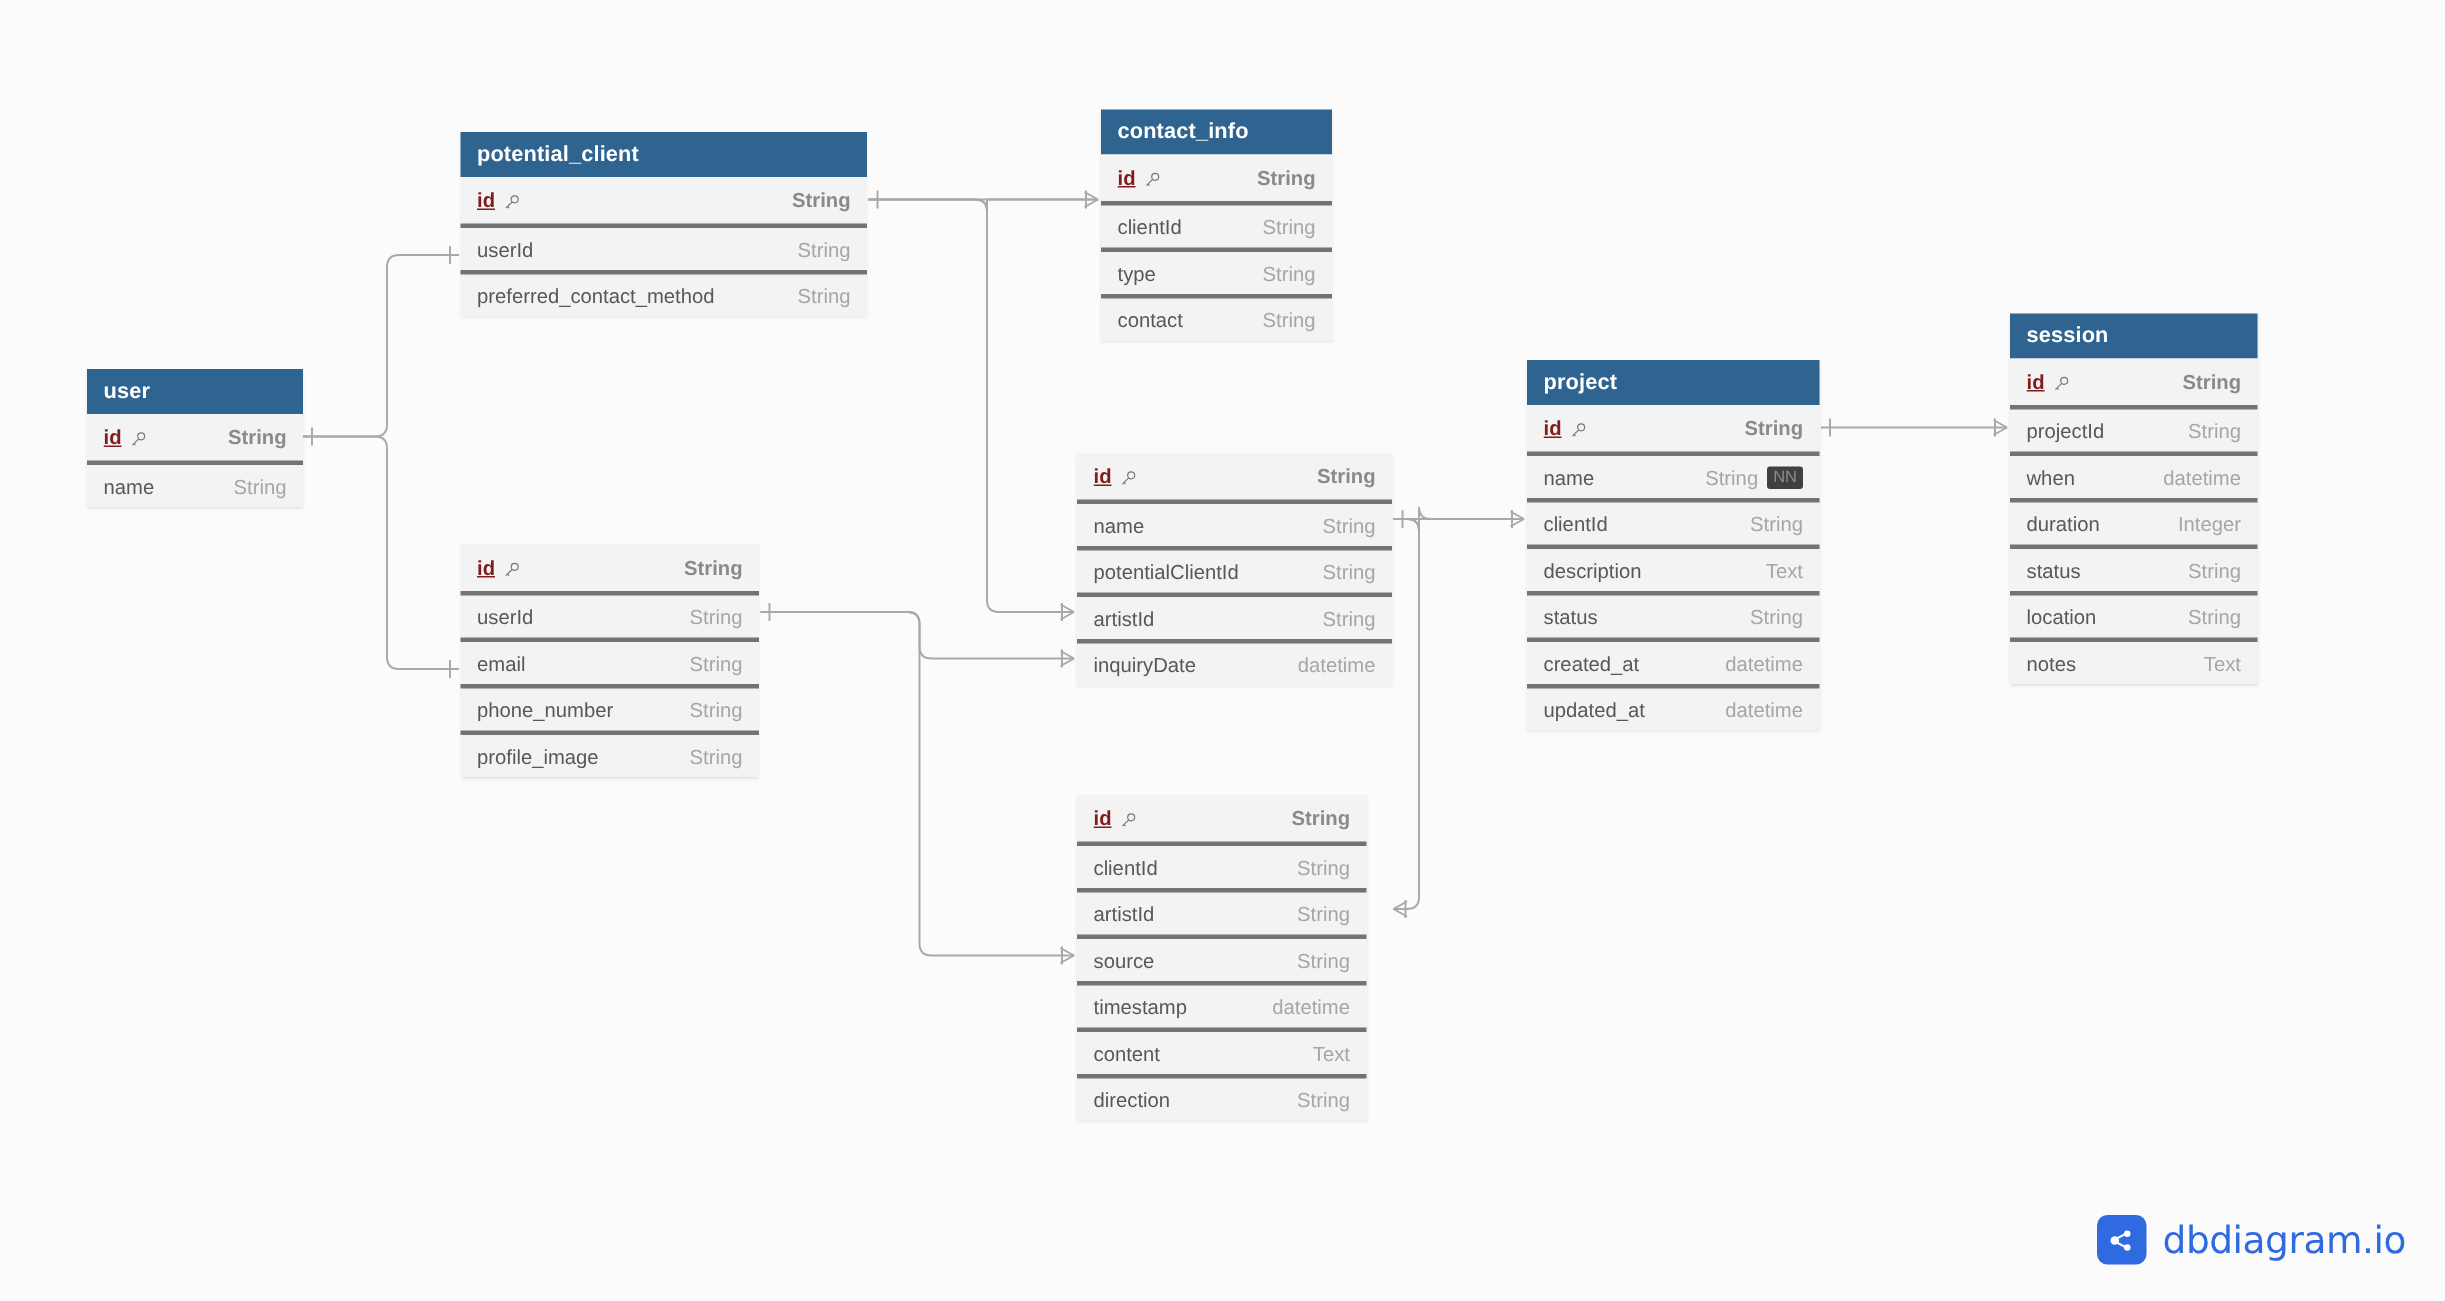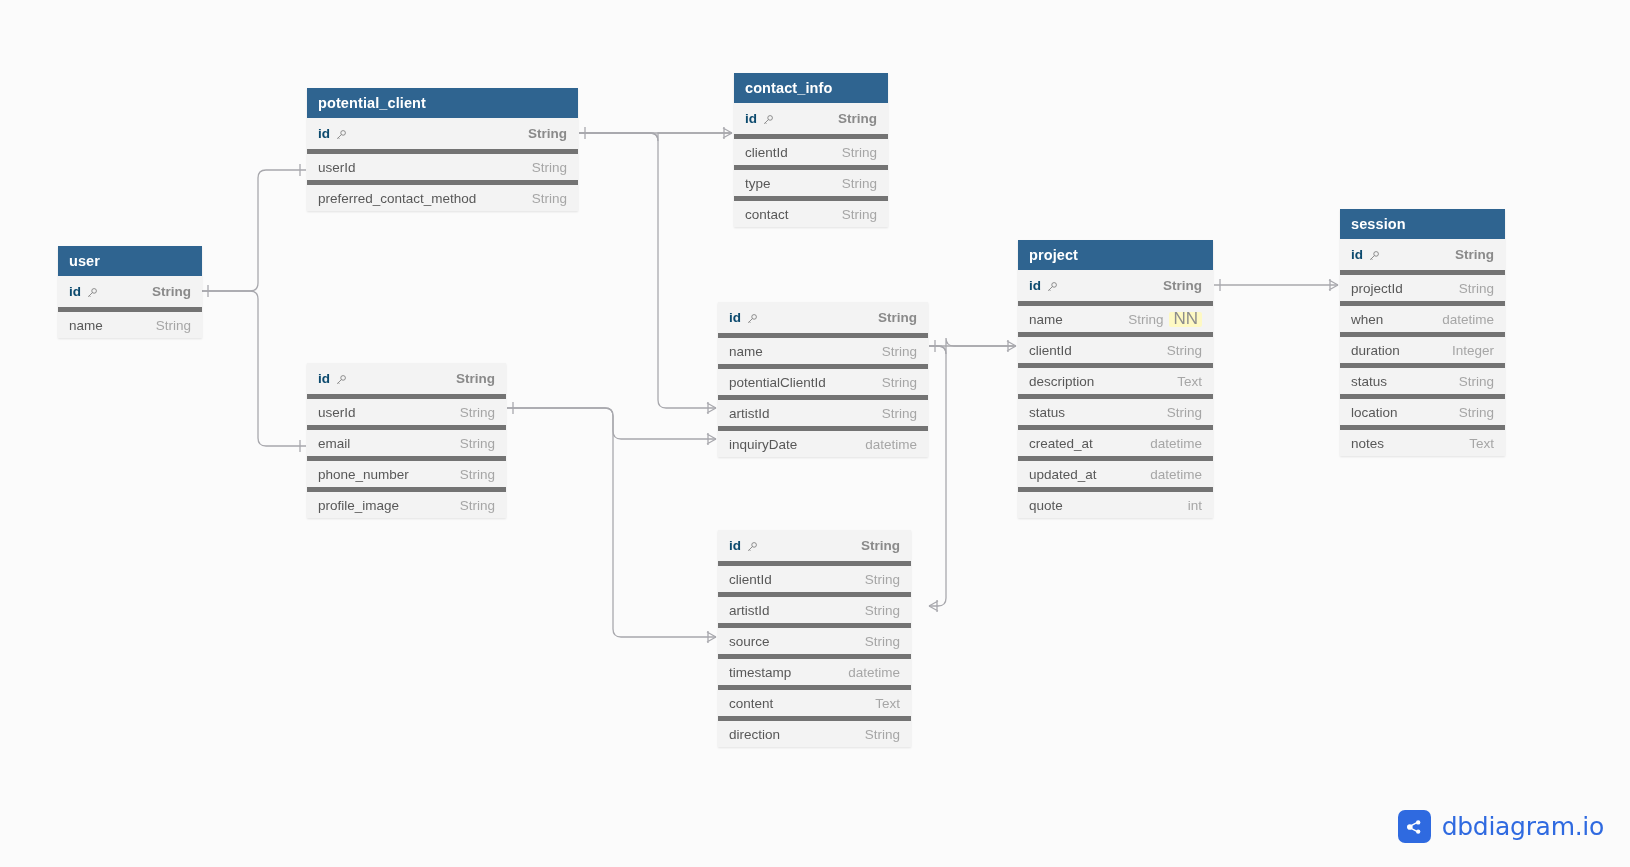--- a/index.html
+++ b/index.html
@@ -52,53 +52,53 @@
     height: 31px;
     display: flex;
     align-items: center;
     padding: 0 11px;
     box-sizing: border-box;
     font-size: 13.5px;
     background: #f3f3f3;
     white-space: nowrap;
   }
   .field-row + .field-row {
-    border-top: 5px solid #737373;
+    border-top: 3px solid #737373;
   }
   .field-name {
     color: #585858;
     flex: 1 1 auto;
     display: flex;
     align-items: center;
     gap: 5px;
     overflow: hidden;
   }
   .field-type {
     color: #a6a6a6;
     flex: 0 0 auto;
     margin-left: 14px;
     display: flex;
     align-items: flex-end;
     gap: 6px;
   }
-  .pk .field-name { color: #0c4a6e; font-weight: bold; }
+  .pk .field-name { color: #7f1d1d; font-weight: bold; text-decoration: underline; }
   .pk .field-type { color: #8a8a8a; font-weight: bold; }
   .key-icon {
     display: inline-block;
     width: 12px;
     height: 12px;
     position: relative;
     top: 1px;
   }
   .key-icon svg { display: block; }
   .nn-badge {
     display: inline-block;
-    background: #fef9c3;
+    background: #404040;
     color: #8d8d8d;
-    font-size: 17px;
+    font-size: 11px;
     font-weight: normal;
     padding: 1px 4px 2px 4px;
     border-radius: 2px;
     line-height: 12px;
   }
   #brand {
     position: absolute;
     right: 26px;
     bottom: 24px;
     display: flex;
@@ -499,28 +499,20 @@
           <span class="field-type">
             <span>datetime</span>
           </span>
         </div>
         <div class="field-row">
           <span class="field-name">
             <span>updated_at</span>
           </span>
           <span class="field-type">
             <span>datetime</span>
-          </span>
-        </div>
-        <div class="field-row">
-          <span class="field-name">
-            <span>quote</span>
-          </span>
-          <span class="field-type">
-            <span>int</span>
           </span>
         </div>
       </div>
       <div class="table-card" style="left: 1340px; top: 209px; width: 165px;">
         <div class="table-header">session</div>
         <div class="field-row pk">
           <span class="field-name">
             <span>id</span>
             <span class="key-icon">
               <svg width="12" height="12" viewBox="0 0 16 16" fill="none" xmlns="http://www.w3.org/2000/svg" stroke="#7a7a7a" stroke-width="1.1">

